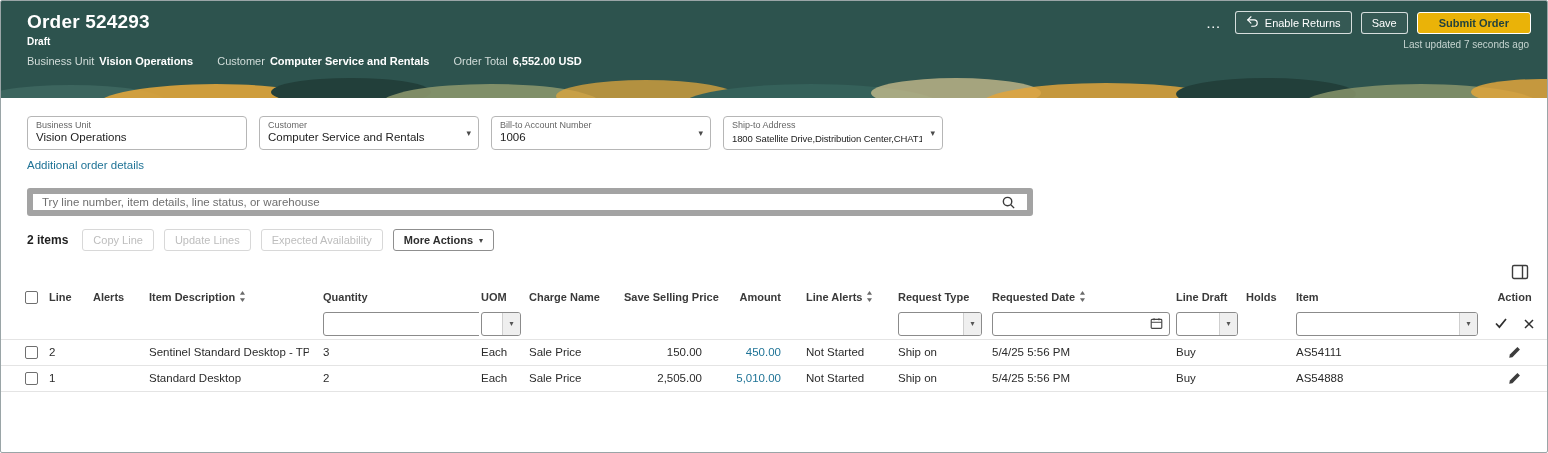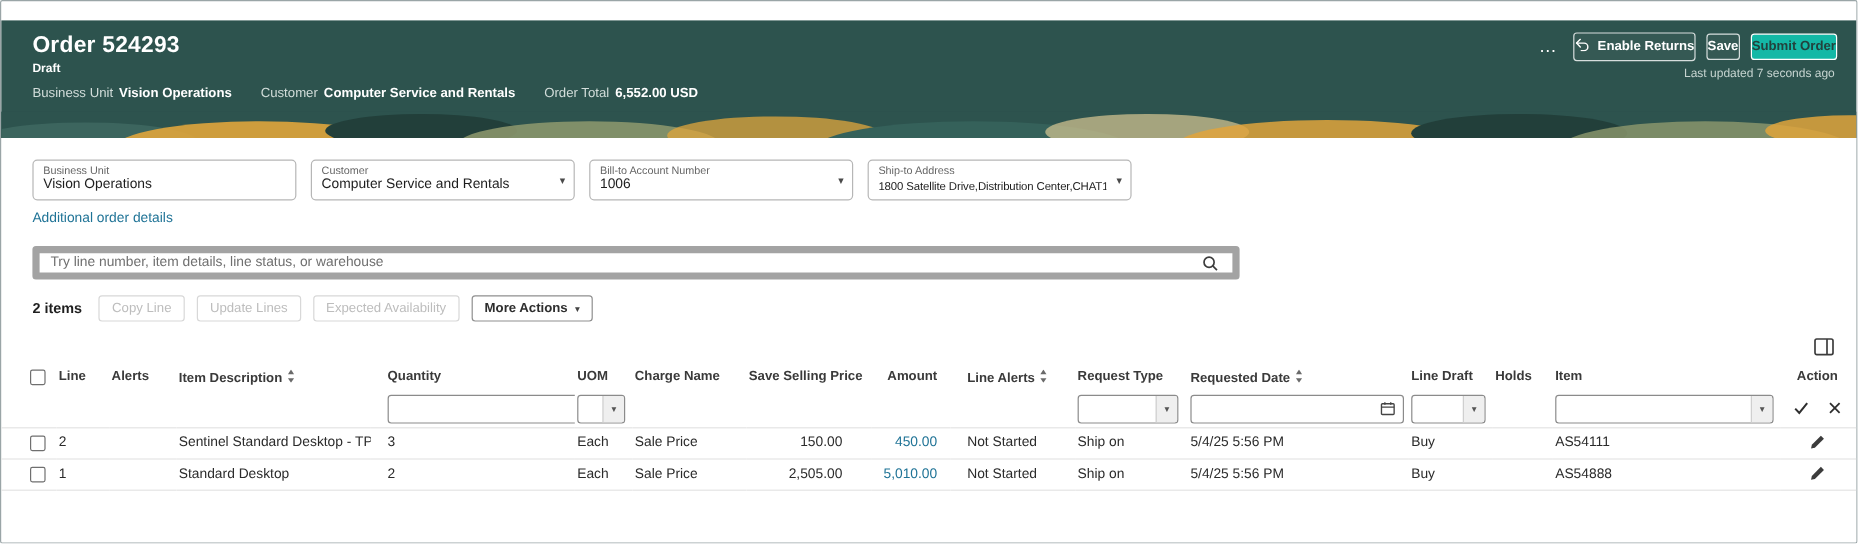--- a/index.html
+++ b/index.html
@@ -5,34 +5,34 @@
   * { box-sizing: border-box; margin: 0; padding: 0; }
   html, body { background: #fff; }
   body { font-family: "Liberation Sans", "DejaVu Sans", sans-serif; }
   .page {
     width: 1548px; height: 453px; position: relative; overflow: hidden;
     border: 1px solid #9aa5a7; border-radius: 2px; background: #fff;
   }
 
   
   .hdr { background: #2d534e; color: #fff; }
-  .hdr-top { display: flex; justify-content: space-between; align-items: flex-start; padding: 10px 16px 0 26px; margin-top: 16px; }
+  .hdr-top { display: flex; justify-content: space-between; align-items: flex-start; padding: 10px 16px 0 26px; }
   .hdr-title { font-size: 19px; font-weight: bold; letter-spacing: .2px; }
   .hdr-status { font-size: 10px; font-weight: bold; margin-top: 3px; }
   .hdr-right { display: flex; flex-direction: column; align-items: flex-end; }
   .hdr-actions { display: flex; align-items: center; gap: 9px; }
   .ellipsis-btn { background: none; border: none; color: #fff; font-size: 15px; line-height: 10px; cursor: pointer; padding: 2px 4px; letter-spacing: 1px; }
   .btn-ghost {
     background: rgba(255,255,255,0.04); border: 1px solid rgba(255,255,255,0.8); color: #fff;
-    font-size: 11px; font-weight: bold; padding: 4px 0; border-radius: 3px; cursor: pointer;
+    font-size: 11px; font-weight: normal; padding: 4px 10px; border-radius: 3px; cursor: pointer;
     display: inline-flex; align-items: center; gap: 6px; font-family: inherit;
   }
   .btn-primary {
-    background: #14b8a6; border: 1px solid #fff; color: #22423d;
-    font-size: 11px; font-weight: bold; padding: 4px 0; border-radius: 3px; cursor: pointer; font-family: inherit;
+    background: #eab308; border: 1px solid #fff; color: #22423d;
+    font-size: 11px; font-weight: bold; padding: 4px 21px; border-radius: 3px; cursor: pointer; font-family: inherit;
   }
   .last-updated { font-size: 10px; color: #c6d4d0; margin-top: 5px; padding-right: 2px; }
   .hdr-info { display: flex; align-items: baseline; gap: 24px; padding: 5px 26px 9px; font-size: 11px; }
   .hdr-info .pair { display: flex; gap: 5px; align-items: baseline; }
   .hdr-info .lbl { color: #d2ddda; }
   .hdr-info .val { font-weight: bold; color: #fff; }
   .pattern-strip { height: 22px; overflow: hidden; background: #2d534e; line-height: 0; }
 
   
   .form-row { display: flex; gap: 12px; margin: 18px 0 0 26px; }

